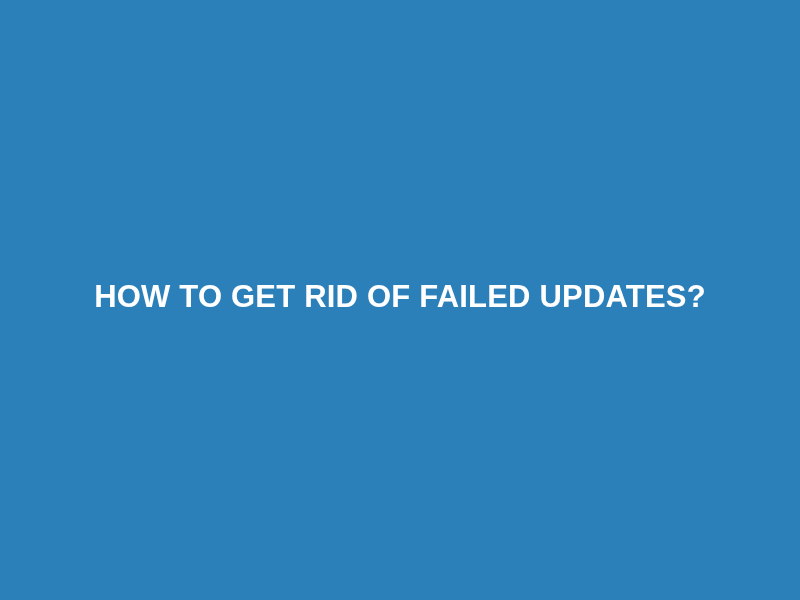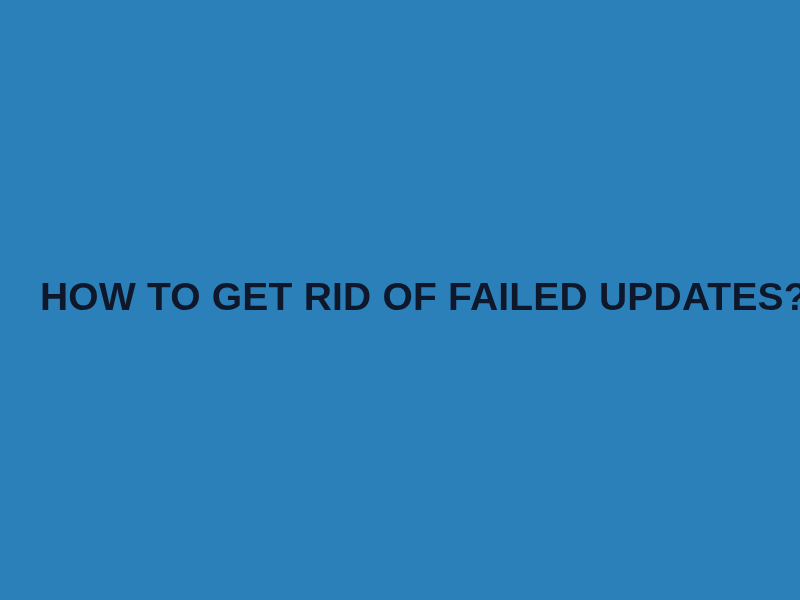--- a/index.html
+++ b/index.html
@@ -33,24 +33,24 @@
     padding: 0 40px;
     
     margin-top: -6px;
     text-align: center;
   }
 
   .card-title {
     margin: 0;
     font-family: "Liberation Sans", sans-serif;
     font-weight: bold;
-    font-size: 39px;
+    font-size: 31px;
     line-height: 46px;
     letter-spacing: 0.2px;
-    color: #0f172a;
+    color: #ffffff;
     text-transform: uppercase;
     white-space: nowrap;
     -webkit-font-smoothing: antialiased;
   }
 </style>
 </head>
 <body>
 
 <div class="card">
 

